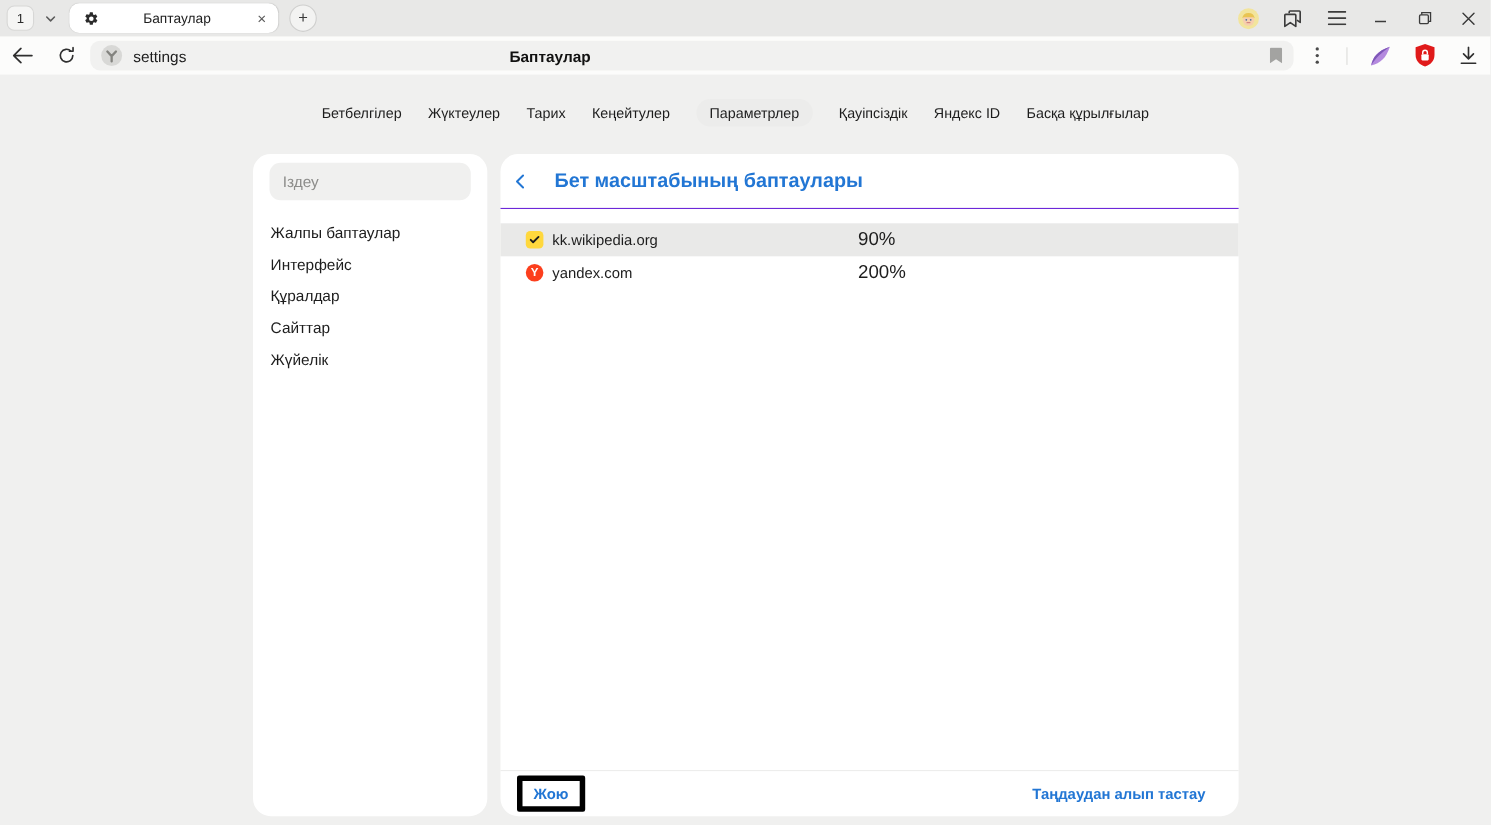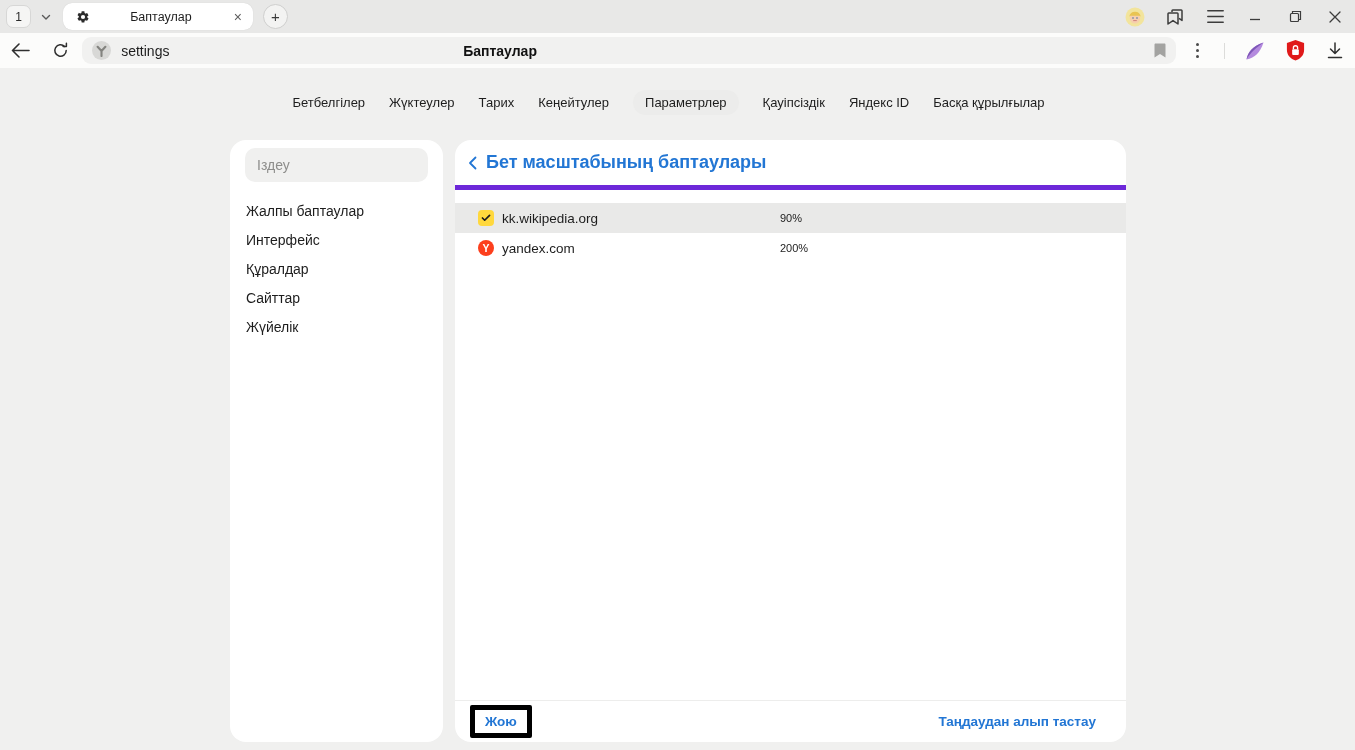--- a/index.html
+++ b/index.html
@@ -89,37 +89,37 @@
   .search-input::placeholder { color: #8d8d8b; }
   .side-list { margin-top: 14px; }
   .side-item { height: 29px; display: flex; align-items: center; padding-left: 16px; font-size: 14px; cursor: default; }
 
   .main-card {
     position: absolute; left: 455px; top: 72px; width: 671px; height: 602px;
     background: #fff; border-radius: 16px; display: flex; flex-direction: column;
   }
   .mc-header {
     height: 50px; flex: 0 0 50px; display: flex; align-items: center;
-    padding-left: 13px; gap: 9px; border-bottom: 5px solid #6d28d9;
+    padding-left: 13px; gap: 27px; border-bottom: 1px solid #6d28d9;
   }
   .mc-title { font-size: 18px; font-weight: 600; color: #2276d4; }
   .rows { margin-top: 13px; }
   .srow { height: 30px; display: flex; align-items: center; padding-left: 23px; font-size: 13.5px; }
   .srow.selected { background: #e9e9e8; }
   .row-icon { width: 16px; height: 16px; margin-right: 8px; flex: 0 0 16px; }
   .cbx {
     width: 16px; height: 16px; border-radius: 4px; background: #ffd83d;
     display: grid; place-items: center;
   }
   .favicon {
     width: 16px; height: 16px; border-radius: 50%; background: #fc3f1d;
     display: grid; place-items: center; color: #fff; font-size: 10.5px; font-weight: 700;
   }
   .site-name { width: 278px; }
-  .zoom-val { font-size: 11px; }
+  .zoom-val { font-size: 17px; }
   .mc-spacer { flex: 1; }
   .mc-footer {
     height: 42px; flex: 0 0 42px; border-top: 1px solid #ededec;
     display: flex; align-items: center; justify-content: space-between;
     padding: 0 30px 0 15px;
   }
   .delete-btn {
     border: 5px solid #000000; border-radius: 2px; background: #fff;
     color: #2276d4; font-size: 13.5px; font-weight: 600; padding: 4px 10px;
     cursor: default;

